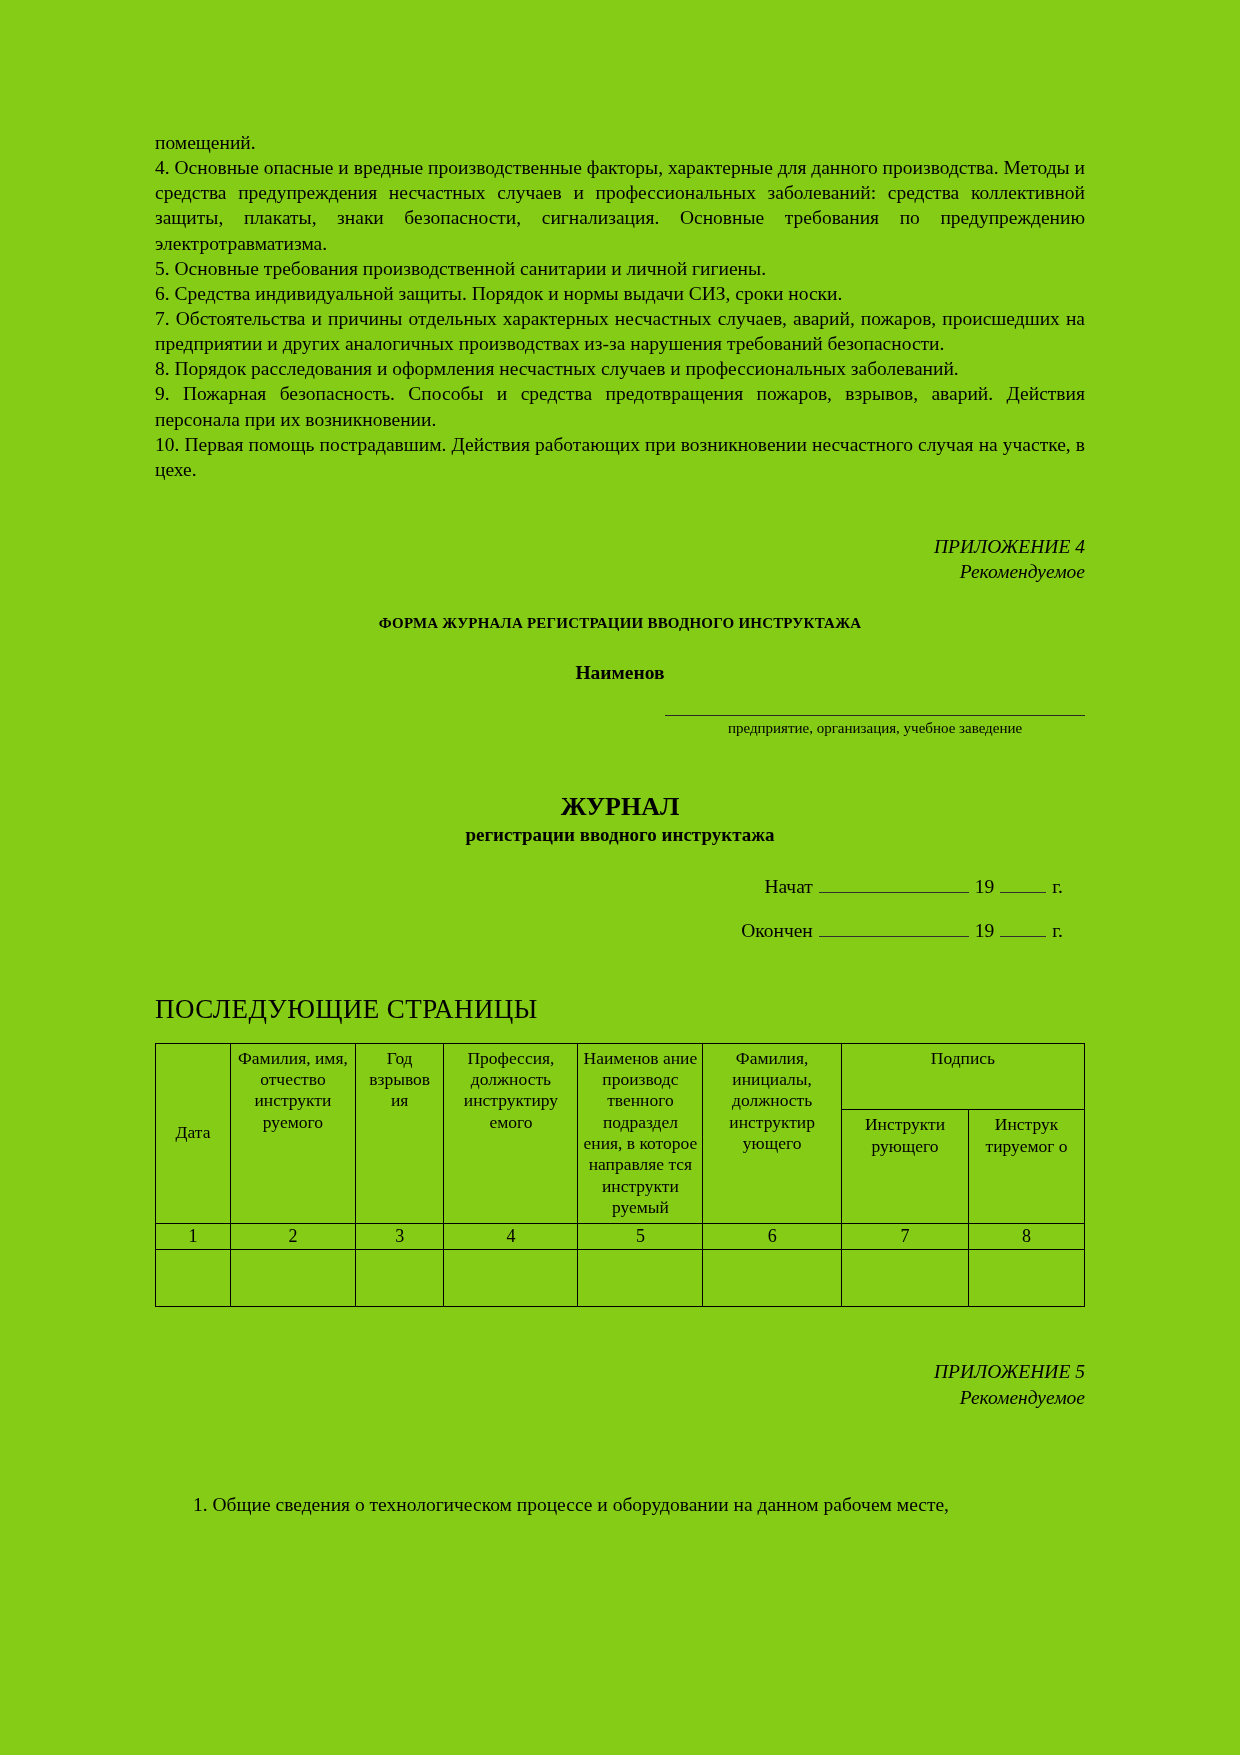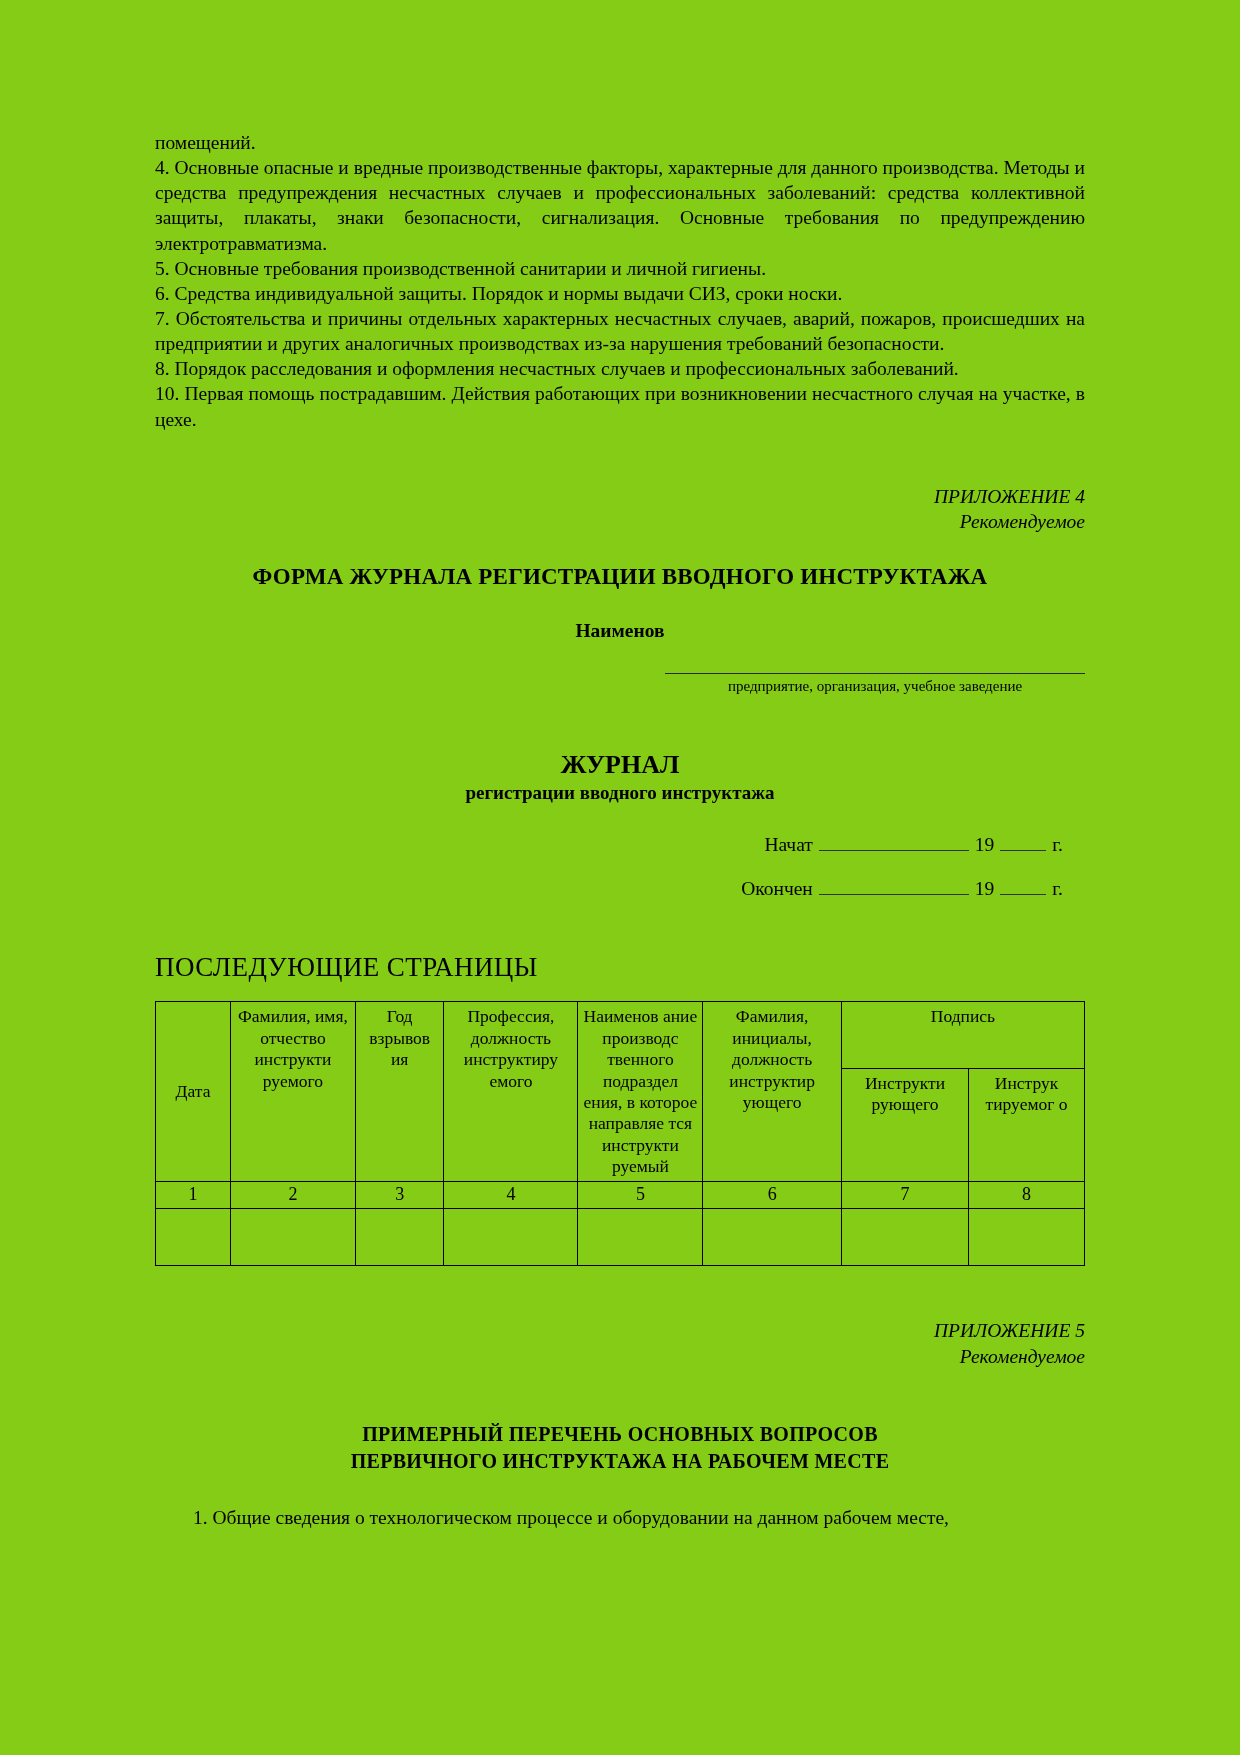--- a/index.html
+++ b/index.html
@@ -36,21 +36,21 @@
   .appendix-block {
     text-align: right;
     font-style: italic;
     font-size: 19.5px;
     line-height: 1.3;
   }
 
   .form-title {
     text-align: center;
     font-weight: bold;
-    font-size: 23px;
+    font-size: 15px;
     letter-spacing: 0.2px;
   }
   .cover-label {
     text-align: center;
     font-weight: bold;
     font-size: 19.5px;
   }
 
   
   .org-line-wrap {
@@ -168,20 +168,21 @@
 
 <div class="page">
 
   <div class="body-text">
     <p>помещений.</p>
     <p>4. Основные опасные и вредные производственные факторы, характерные для данного производства. Методы и средства предупреждения несчастных случаев и профессиональных заболеваний: средства коллективной защиты, плакаты, знаки безопасности, сигнализация. Основные требования по предупреждению электротравматизма.</p>
     <p>5. Основные требования производственной санитарии и личной гигиены.</p>
     <p>6. Средства индивидуальной защиты. Порядок и нормы выдачи СИЗ, сроки носки.</p>
     <p>7. Обстоятельства и причины отдельных характерных несчастных случаев, аварий, пожаров, происшедших на предприятии и других аналогичных производствах из-за нарушения требований безопасности.</p>
     <p>8. Порядок расследования и оформления несчастных случаев и профессиональных заболеваний.</p>
+    <p>9. Пожарная безопасность. Способы и средства предотвращения пожаров, взрывов, аварий. Действия персонала при их возникновении.</p>
     <p>10. Первая помощь пострадавшим. Действия работающих при возникновении несчастного случая на участке, в цехе.</p>
   </div>
 
   <div class="spacer-lg"></div>
 
   <div class="appendix-block">
     <div>ПРИЛОЖЕНИЕ 4</div>
     <div>Рекомендуемое</div>
   </div>
 
@@ -282,22 +283,18 @@
 
   <div class="spacer-lg"></div>
 
   <div class="appendix-block">
     <div>ПРИЛОЖЕНИЕ 5</div>
     <div>Рекомендуемое</div>
   </div>
 
   <div class="spacer-lg"></div>
 
-  <div class="final-title">
-    <div>ПРИМЕРНЫЙ ПЕРЕЧЕНЬ ОСНОВНЫХ ВОПРОСОВ</div>
-    <div>ПЕРВИЧНОГО ИНСТРУКТАЖА НА РАБОЧЕМ МЕСТЕ</div>
-  </div>
 
   <div class="spacer-md"></div>
 
   <p class="final-para">1. Общие сведения о технологическом процессе и оборудовании на данном рабочем месте,</p>
 
 </div>
 
 </body></html>

